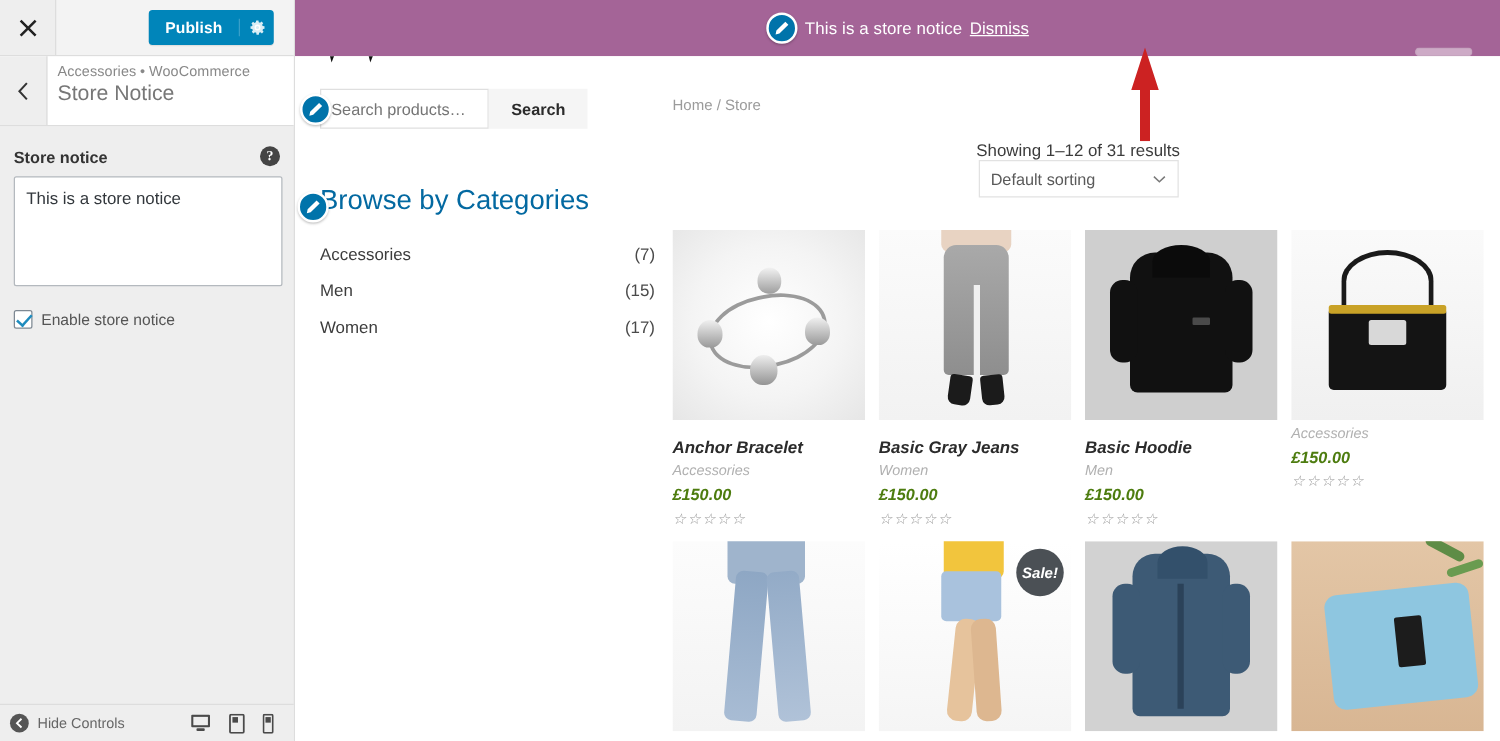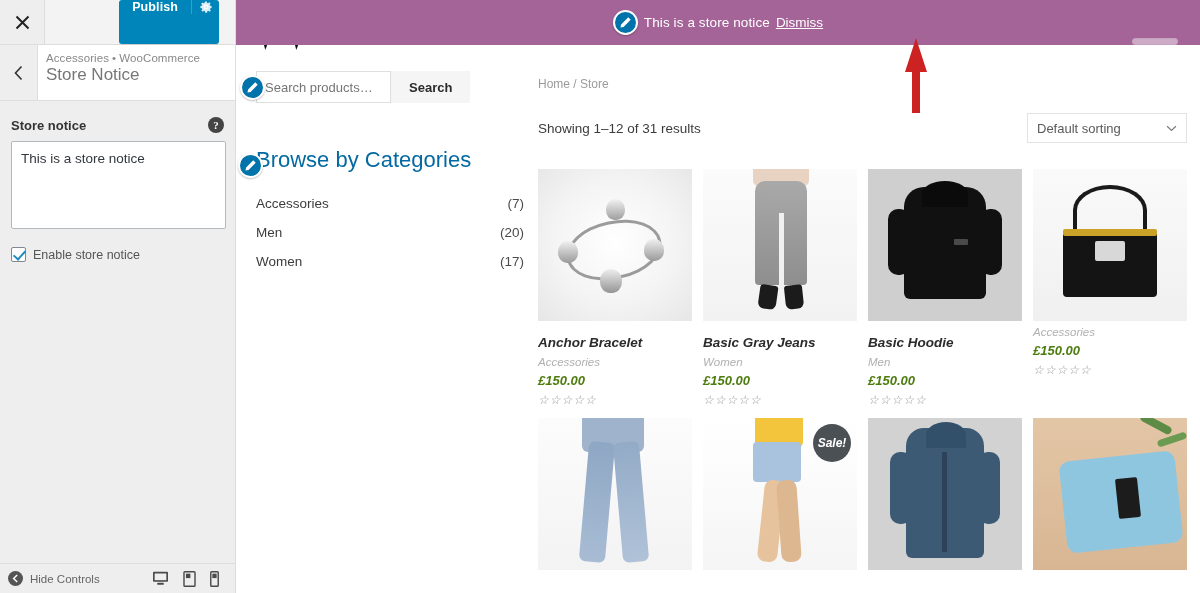--- a/index.html
+++ b/index.html
@@ -29,24 +29,24 @@
   .cz-close {
     width: 45px; height: 44px;
     display: flex; align-items: center; justify-content: center;
     background: #eeeeee;
     border-right: 1px solid #dddddd;
     cursor: pointer;
   }
   .cz-close svg { display:block; }
   .cz-spacer { flex: 1; }
   .publish-group {
-    display: flex; align-items: flex-start;
+    display: flex; align-items: center;
     background: #0085ba;
     border-radius: 3px;
-    height: 44px;
+    height: 28px;
     margin-right: 8px;
     box-shadow: 0 1px 0 rgba(0,0,0,.08);
   }
   .publish-btn {
     color: #fff; font-size: 12.5px; font-weight: bold;
     padding: 0 13px;
     display: flex; align-items: center;
     cursor: pointer; letter-spacing: .1px;
   }
   .publish-gear {
@@ -198,20 +198,21 @@
     padding: 7px 0; font-size: 13.5px; color: #3c3c3c;
     cursor: pointer;
   }
   .cat-count { color: #4a4a4a; }
 
   .pv-main { flex: 1; padding: 0 20px 0 8px; }
   .breadcrumb { font-size: 12px; color: #9b9b9b; margin-top: 6px; }
   .results-row {
     display: flex; align-items: center; justify-content: space-between;
     margin-top: 22px;
+    flex-direction: column;
   }
   .results-text { font-size: 13.5px; color: #3c3c3c; }
   .sorting {
     width: 160px; height: 30px;
     border: 1px solid #e2e2e2; background: #fff;
     font-size: 13px; color: #5a5a5a;
     padding: 0 9px;
     display: flex; align-items: center; justify-content: space-between;
     cursor: pointer;
   }
@@ -378,21 +379,21 @@
                 </svg>
             </div>
             <div class="cat-heading">Browse by Categories</div>
             <div class="cat-list">
               <div class="cat-item">
                 <span>Accessories</span>
                 <span class="cat-count">(7)</span>
               </div>
               <div class="cat-item">
                 <span>Men</span>
-                <span class="cat-count">(20)</span>
+                <span class="cat-count">(15)</span>
               </div>
               <div class="cat-item">
                 <span>Women</span>
                 <span class="cat-count">(17)</span>
               </div>
             </div>
           </div>
         </div>
 
         <div class="pv-main">

